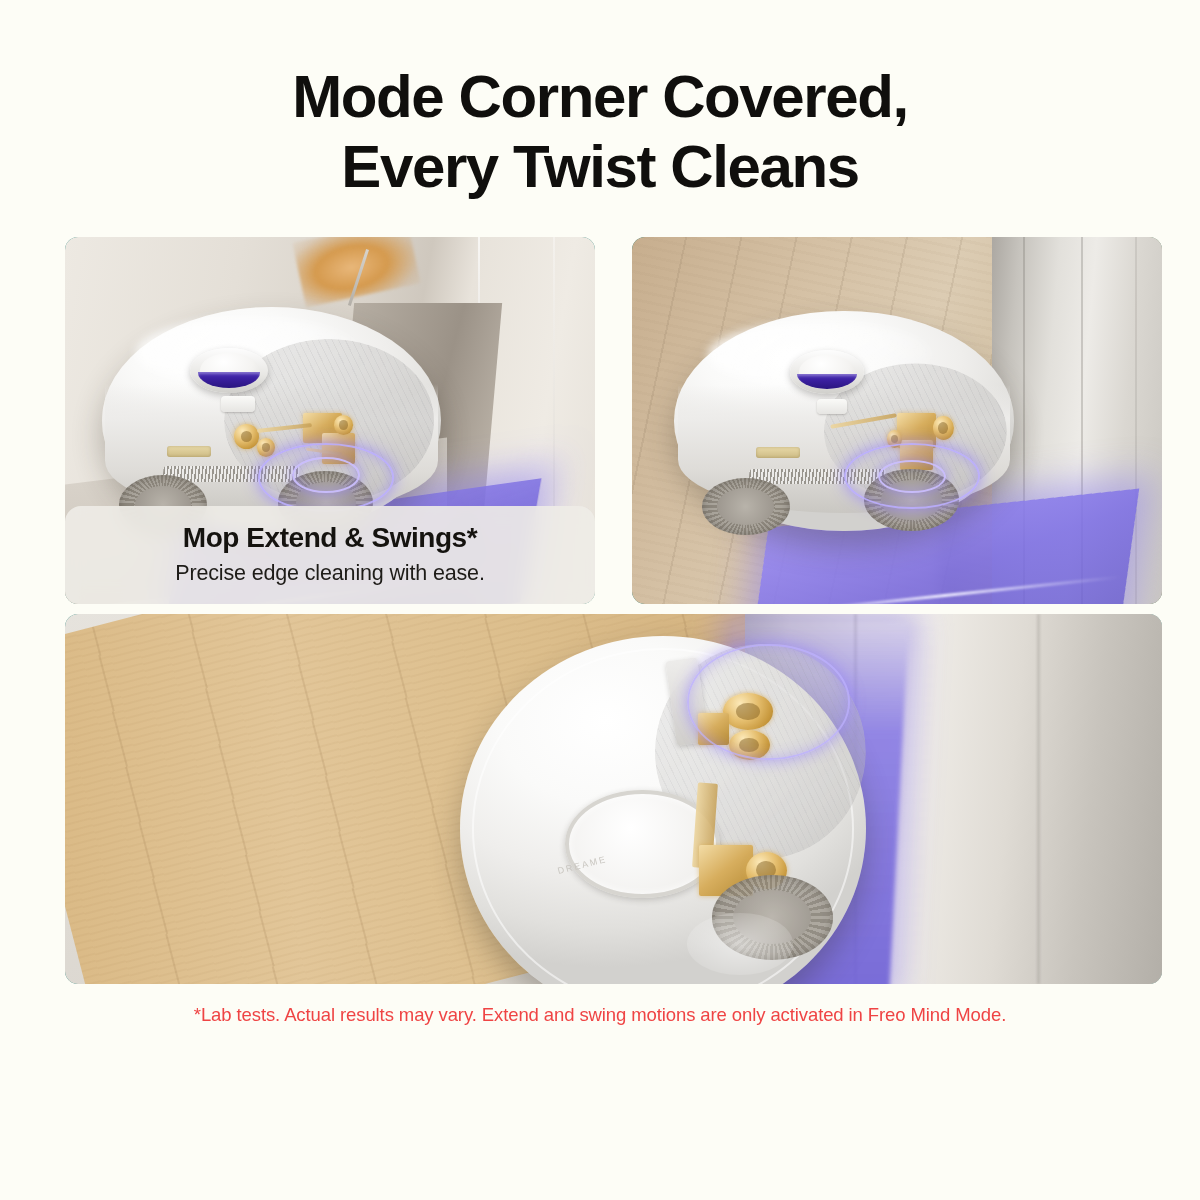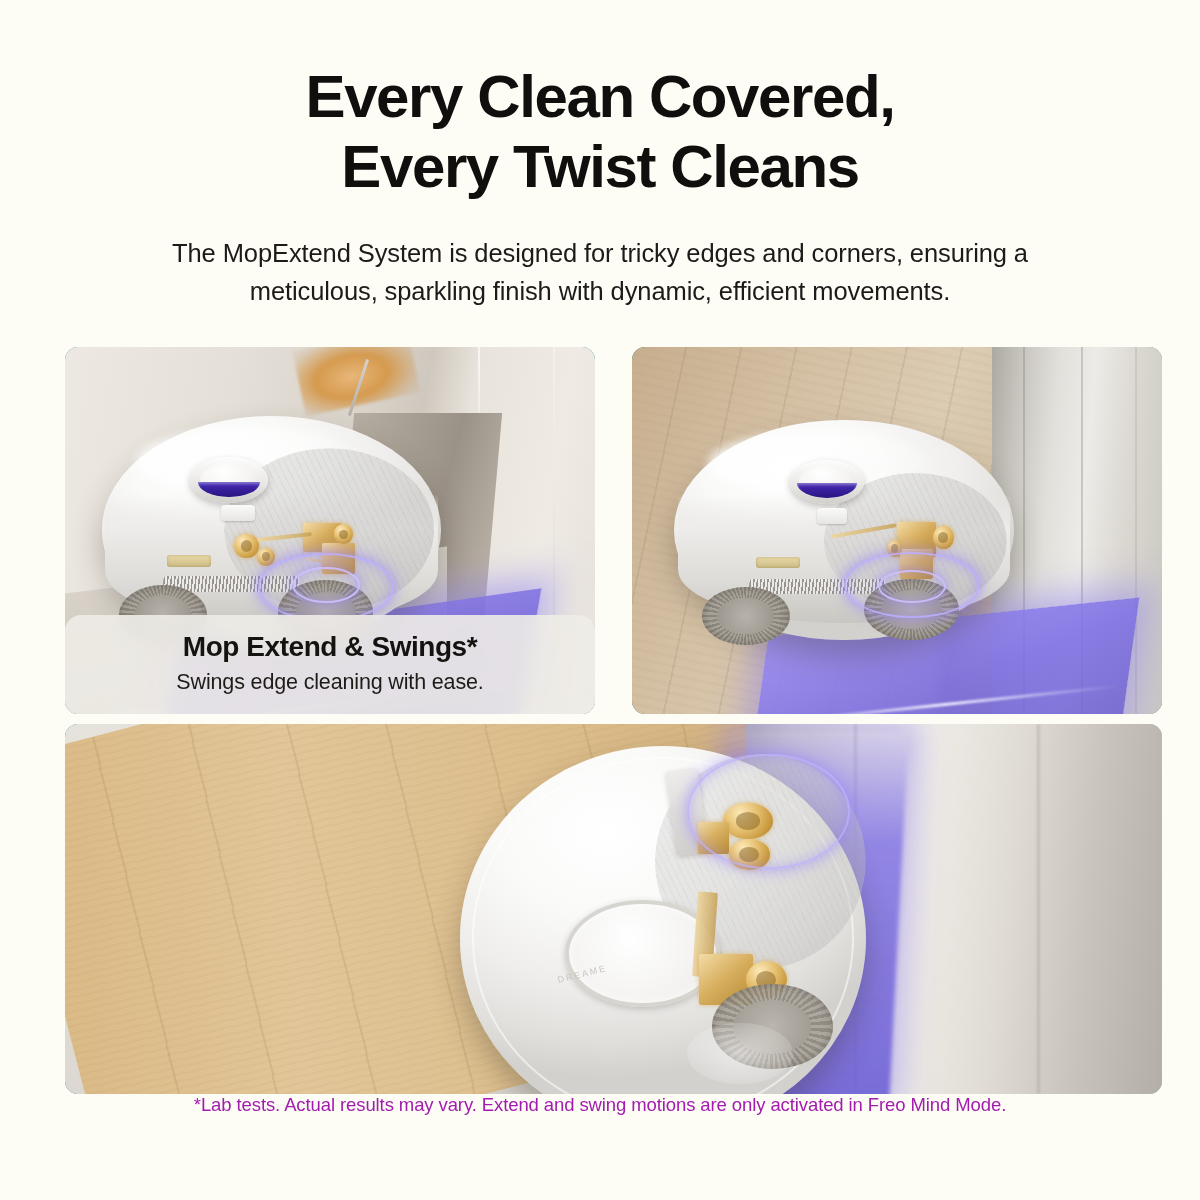--- a/index.html
+++ b/index.html
@@ -120,23 +120,24 @@
   .caption-sub {
     margin-top: 5px;
     font-size: 21.5px;
     color: #1E1C18;
     letter-spacing: -0.15px;
     line-height: 1.28;
   }
 
   
   .footnote {
+    margin-top: 20px;
     text-align: center;
     font-size: 18.5px;
-    color: #a21caf;
+    color: #ef4444;
     letter-spacing: -0.1px;
   }
 
   
   .s1-wall {
     position: absolute; inset: 0;
     background:
       linear-gradient(100deg, #EDE9E2 0%, #E4DFD7 30%, #D9D3CA 52%,
                       #CFC8BE 62%, #E8E3DB 70%, #EFEBE4 86%, #E6E1D9 100%);
   }
@@ -407,24 +408,22 @@
     border-radius: 4px;
     box-shadow: 0 2px 5px rgba(50,46,40,.2);
   }
 </style>
 </head>
 <body>
 
 <div class="page">
 
   <div class="header">
-    <h1 class="headline">Every Clean Covered,
+    <h1 class="headline">Mode Corner Covered,
 Every Twist Cleans</h1>
-    <p class="subhead">The MopExtend System is designed for tricky edges and corners, ensuring a
-meticulous, sparkling finish with dynamic, efficient movements.</p>
   </div>
 
   <div class="grid">
 
     <div class="grid-row">
 
       <div class="card card-top">
         <div class="scene">
           <div class="s1-wall"></div>
           <div class="s1-seam" style="left:78%;"></div>
@@ -469,21 +468,21 @@
 
             <div class="mop-pad" style="left:5%;top:74%;width:26%;height:26%;"></div>
             <div class="mop-pad" style="left:52%;top:72%;width:28%;height:28%;"></div>
             <div class="mop-halo" style="left:46%;top:60%;width:40%;height:30%;"></div>
             <div class="mop-halo small" style="left:56%;top:66%;width:20%;height:16%;"></div>
           </div>
         </div>
 
         <div class="caption full">
           <div class="caption-title">Mop Extend &amp; Swings*</div>
-          <div class="caption-sub">Swings edge cleaning with ease.</div>
+          <div class="caption-sub">Precise edge cleaning with ease.</div>
         </div>
       </div>
 
       <div class="card card-top">
         <div class="scene">
           <div class="s2-floor"></div>
           <div class="s2-panel">
             <div class="s2-panel-line" style="left:18%;"></div>
             <div class="s2-panel-line" style="left:52%;"></div>
             <div class="s2-panel-line" style="left:84%;opacity:.55;"></div>

